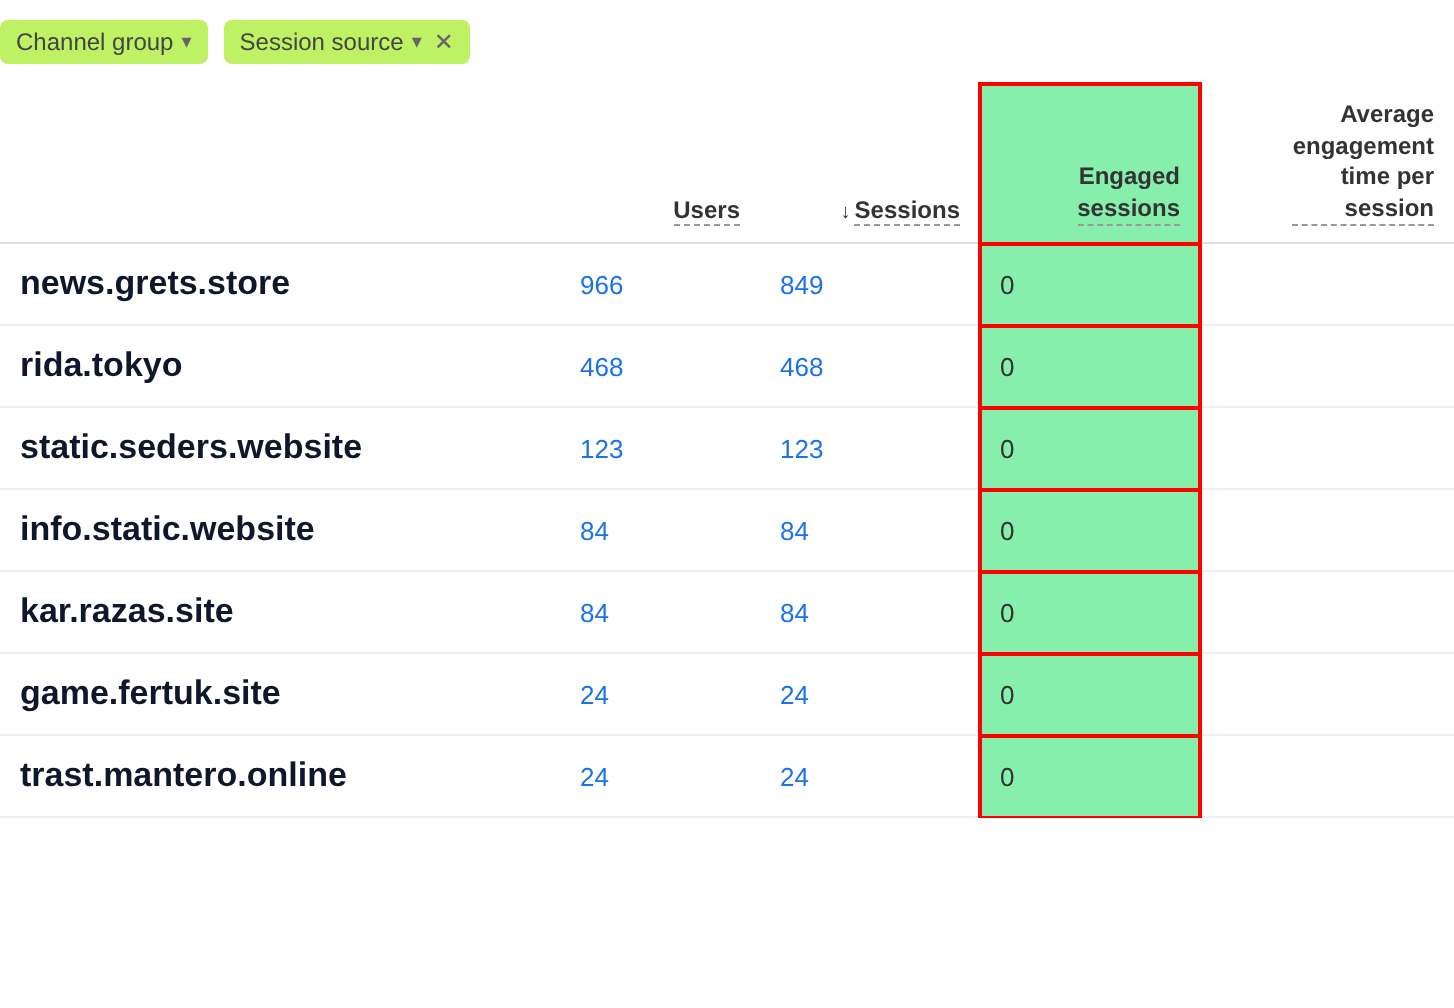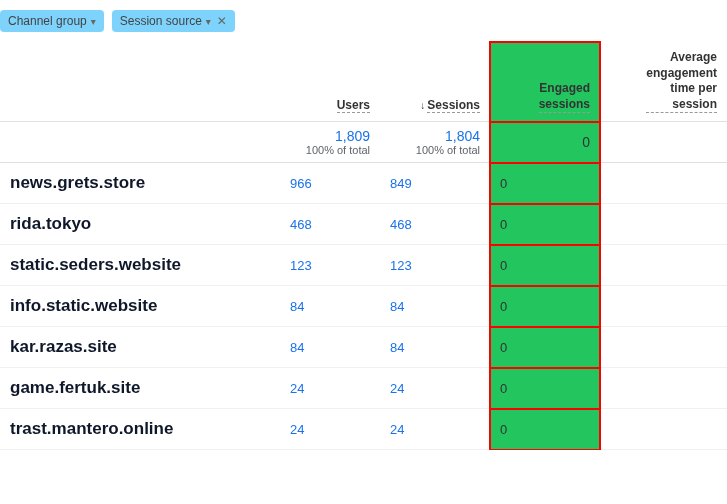--- a/index.html
+++ b/index.html
@@ -44,38 +44,38 @@
       text-align: left;
     }
     .col-users {
       width: 100px;
     }
     .col-sessions {
       width: 110px;
     }
     .col-engaged {
       width: 110px;
-      background: #22c55e;
+      background: #86efac;
     }
     .col-avg {
       width: 127px;
       margin-top: 23px;
     }
     .header-filters {
       display: flex;
       align-items: center;
       gap: 8px;
       padding: 10px 10px 10px 0;
       flex-wrap: wrap;
     }
     .filter-chip {
       display: flex;
       align-items: center;
       gap: 4px;
-      background: #7dd3fc;
+      background: #bef264;
       border-radius: 4px;
       padding: 4px 8px;
       font-size: 12px;
       cursor: pointer;
       justify-content: center;
     }
     .filter-chip .chip-label {
       color: #444;
     }
     .filter-chip .chip-arrow {
@@ -179,35 +179,20 @@
         <th class="col-avg">
           <span class="underline-dotted col-header-multi" style="white-space:pre-line;">Average
 engagement
 time per
 session</span>
         </th>
       </tr>
     </thead>
     <tbody>
 
-      <tr class="totals-row">
-        <td class="col-source"></td>
-        <td class="col-users">
-          <span class="totals-val num-blue">1,809</span>
-          <span class="totals-pct">100% of total</span>
-        </td>
-        <td class="col-sessions">
-          <span class="totals-val num-blue">1,804</span>
-          <span class="totals-pct">100% of total</span>
-        </td>
-        <td class="col-engaged engaged-col-highlight">
-          <span class="totals-engaged">0</span>
-        </td>
-        <td class="col-avg"></td>
-      </tr>
 
     <tr>
           <td class="col-source"><a class="source-link" href="#">news.grets.store</a></td>
           <td class="col-users num-blue">966</td>
           <td class="col-sessions num-blue">849</td>
           <td class="col-engaged engaged-col-highlight num-normal">0</td>
           <td class="col-avg num-normal"></td>
         </tr>
         <tr>
           <td class="col-source"><a class="source-link" href="#">rida.tokyo</a></td>

